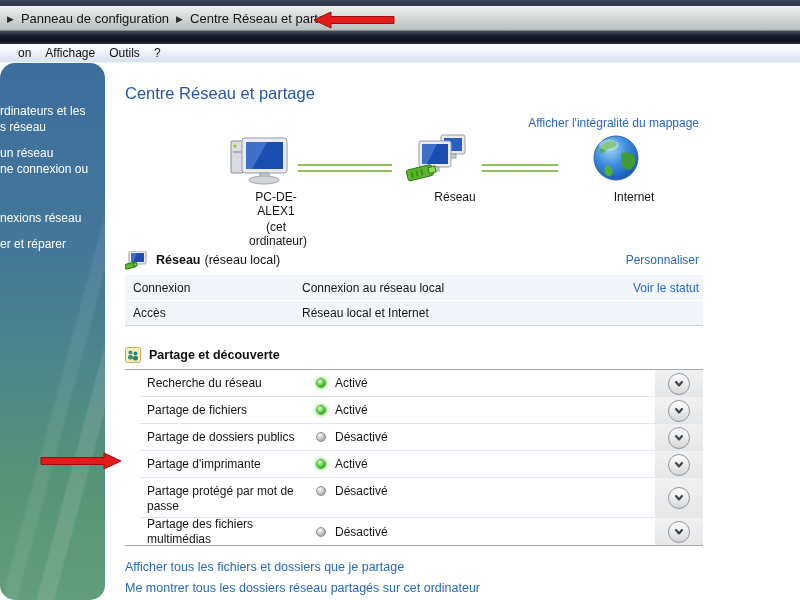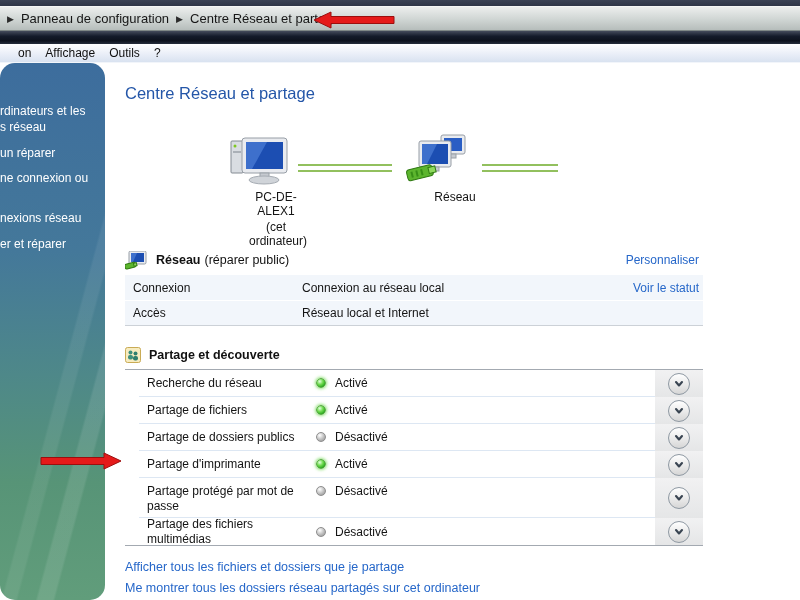--- a/index.html
+++ b/index.html
@@ -110,35 +110,36 @@
   </div>
 
   <div class="content-row">
 
     <div class="sidebar">
       <div class="side-item" style="top:40px;">
         <div>rdinateurs et les</div>
         <div>s réseau</div>
       </div>
       <div class="side-item" style="top:82px;">
-        <div>un réparer</div>
-      </div>
-      <div class="side-item" style="top:107px;">
+        <div>un réseau</div>
+      </div>
+      <div class="side-item" style="top:98px;">
         <div>ne connexion ou</div>
       </div>
       <div class="side-item" style="top:147px;">
         <div>nexions réseau</div>
       </div>
       <div class="side-item" style="top:173px;">
         <div>er et réparer</div>
       </div>
     </div>
 
     <div class="main">
       <div class="page-title">Centre Réseau et partage</div>
+      <div class="map-link"><a class="lnk">Afficher l'intégralité du mappage</a></div>
 
       <div class="map">
 
         <div class="map-node" style="left:88px; top:0; width:90px;">
           <svg width="72" height="52" viewBox="0 0 72 52">
             <rect x="9" y="8" width="12" height="32" rx="1" fill="#d9dde2" stroke="#848b93"></rect>
             <circle cx="13" cy="13" r="1.5" fill="#7ec820"></circle>
             <rect x="11" y="18" width="8" height="2" fill="#aab0b7"></rect>
             <rect x="20" y="5" width="45" height="35" rx="3" fill="#e9ebef" stroke="#979ea6"></rect>
             <rect x="24" y="9" width="37" height="27" fill="#1c4eb2"></rect>
@@ -167,35 +168,52 @@
               <rect x="6" y="36.5" width="2" height="6" fill="#378f17"></rect>
               <rect x="11" y="36.5" width="2" height="6" fill="#378f17"></rect>
               <rect x="16" y="36.5" width="2" height="6" fill="#378f17"></rect>
             </g>
           </svg>
           <div class="node-label">Réseau</div>
         </div>
 
         <div class="green-link" style="left:357px; top:31px; width:76px;"></div>
 
+        <div class="map-node" style="left:451px; top:0; width:80px;">
+          <svg width="48" height="52" viewBox="0 0 48 52">
+            <defs>
+              <radialGradient id="gsea" cx="38%" cy="30%" r="80%">
+                <stop offset="0%" stop-color="#9ed1f5"></stop>
+                  <stop offset="45%" stop-color="#3f8ede"></stop>
+                  <stop offset="100%" stop-color="#0f4fae"></stop>
+              </radialGradient>
+            </defs>
+            <circle cx="24" cy="25" r="22" fill="url(#gsea)" stroke="#2a66ab"></circle>
+            <path d="M10 12 q8 -6 14 -3 q2 4 -3 6 q-8 1 -11 6 q-4 -4 0 -9z" fill="#4fae3e"></path>
+            <path d="M30 20 q9 -2 13 4 q2 7 -4 12 q-7 2 -9 -4 q-2 -8 0 -12z" fill="#449a36"></path>
+            <path d="M14 32 q6 1 7 7 q-1 5 -6 4 q-5 -4 -1 -11z" fill="#4fae3e"></path>
+            <ellipse cx="17" cy="12" rx="10" ry="5.5" fill="#ffffff" opacity="0.32"></ellipse>
+          </svg>
+          <div class="node-label">Internet</div>
+        </div>
       </div>
 
       <div class="net-section">
         <div class="sect-head">
           <svg width="23" height="19" viewBox="0 0 23 19">
             <rect x="4" y="0" width="17" height="13" rx="1.5" fill="#e9ebef" stroke="#979ea6"></rect>
             <rect x="6" y="2" width="13" height="9" fill="#1c4eb2"></rect>
             <polygon points="6,2 12,2 8,11 6,11" fill="#5b8de2" opacity="0.55"></polygon>
             <g transform="rotate(-14 6 15)">
               <rect x="0" y="12" width="11" height="5" rx="1.5" fill="#5cb52e" stroke="#2f7a12"></rect>
               <rect x="9" y="13" width="3" height="3" fill="#8fd95e" stroke="#2f7a12"></rect>
             </g>
           </svg>
           <span class="sect-title">Réseau</span>
-          <span class="sect-sub">(réparer public)</span>
+          <span class="sect-sub">(réseau local)</span>
           <span class="head-link"><a class="lnk">Personnaliser</a></span>
         </div>
         <div class="net-rows">
           <div class="net-row">
             <span class="net-label">Connexion</span>
             <span class="net-value">Connexion au réseau local</span>
             <span class="net-link"><a class="lnk">Voir le statut</a></span>
           </div>
           <div class="net-row">
             <span class="net-label">Accès</span>

